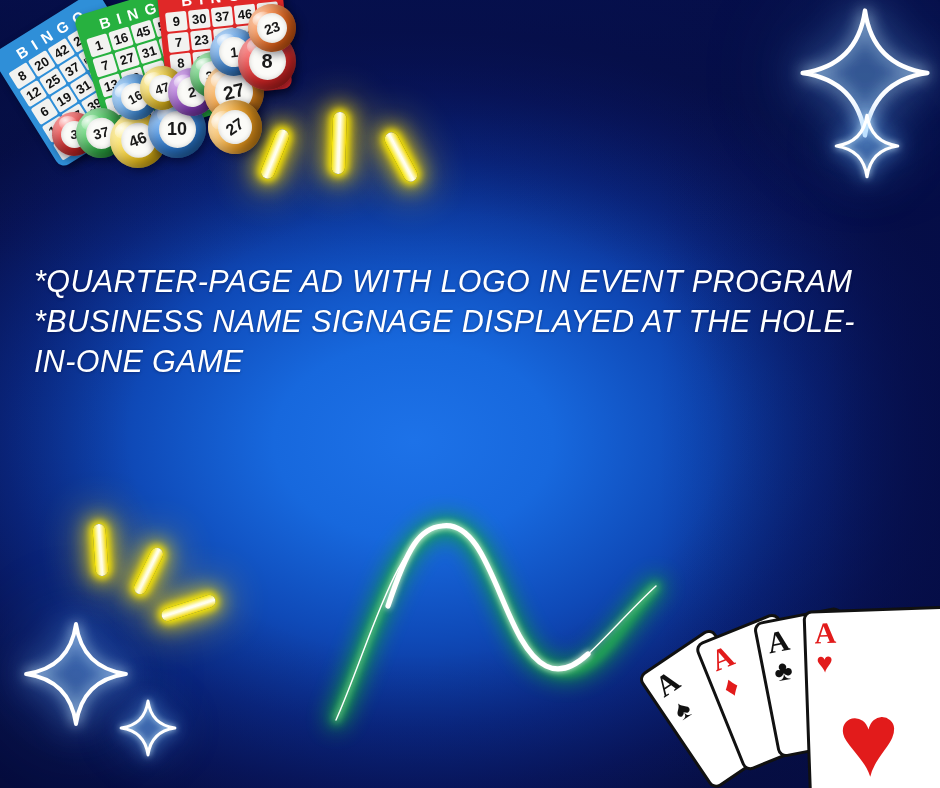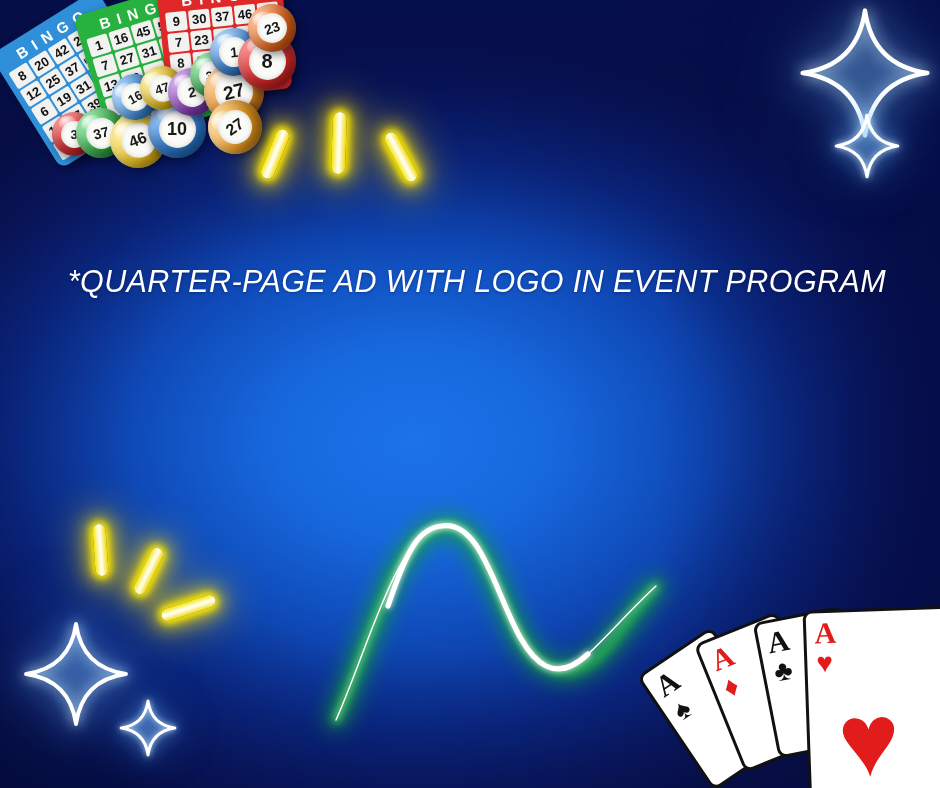--- a/index.html
+++ b/index.html
@@ -221,21 +221,21 @@
     font-family: "Liberation Sans", sans-serif;
     font-style: italic;
     font-weight: 400;
     font-size: 30.5px;
     line-height: 40px;
     letter-spacing: 0.4px;
     color: #ffffff;
     text-transform: uppercase;
     text-shadow: 0 1px 3px rgba(0,0,30,0.35);
   }
-  .benefit-line { display: block; text-align: right; }
+  .benefit-line { display: block; }
 </style>
 </head>
 <body>
 
 <div id="poster">
 
   <div class="bg-base layer"></div>
   <div class="bg-vignette layer"></div>
   <div class="bg-topshade layer"></div>
   <div class="bg-rightshade layer"></div>
@@ -491,15 +491,16 @@
     <div class="pcard" style="left:152px; top:24px; width:150px; height:210px; transform:rotate(-2deg); transform-origin:50% 100%;">
       <span class="rank suit-red">A</span>
       <span class="pip suit-red">♥</span>
       <span class="bigpip suit-red" style="left:28px; top:76px;">♥</span>
     </div>
   </div>
 
 
   <div class="benefits">
     <span class="benefit-line">*QUARTER-PAGE AD WITH LOGO IN EVENT PROGRAM</span>
+    <span class="benefit-line">*BUSINESS NAME SIGNAGE DISPLAYED AT THE HOLE-IN-ONE GAME</span>
   </div>
 
 </div>
 
 </body></html>

